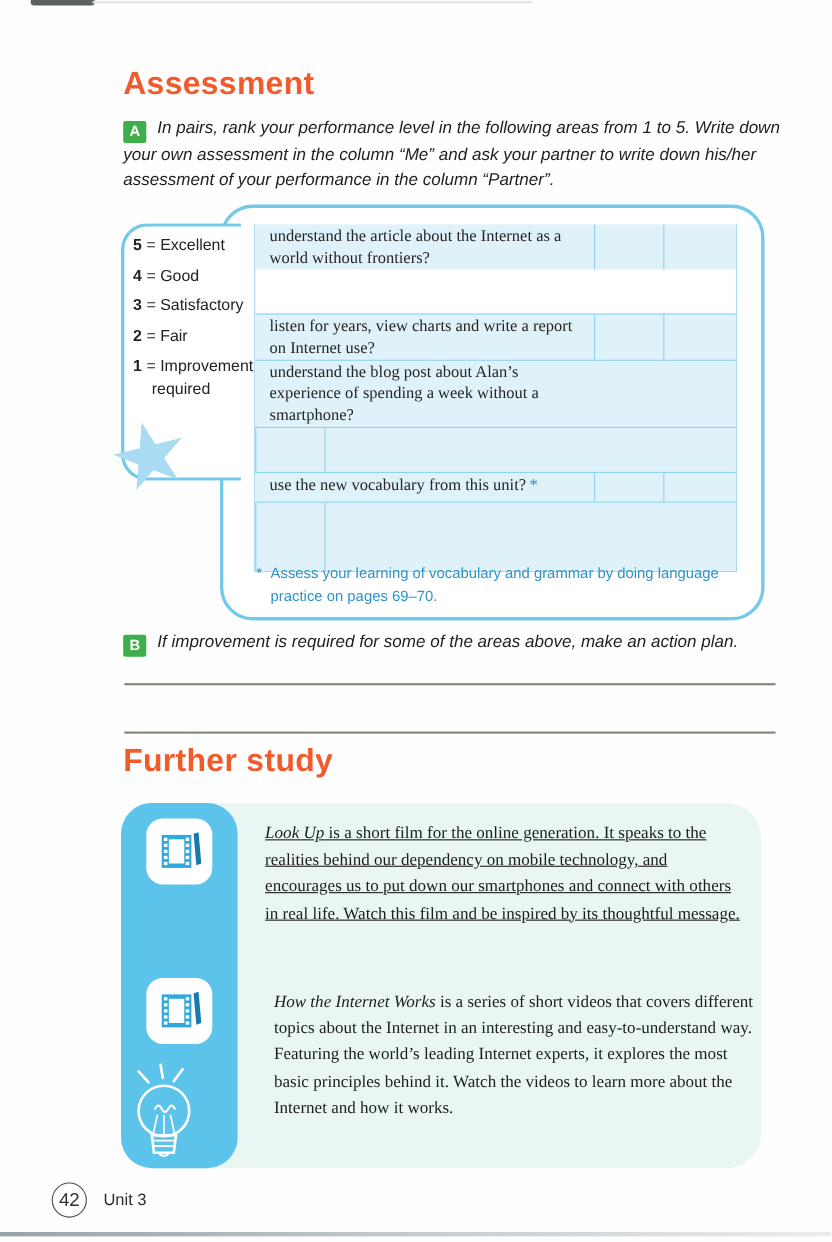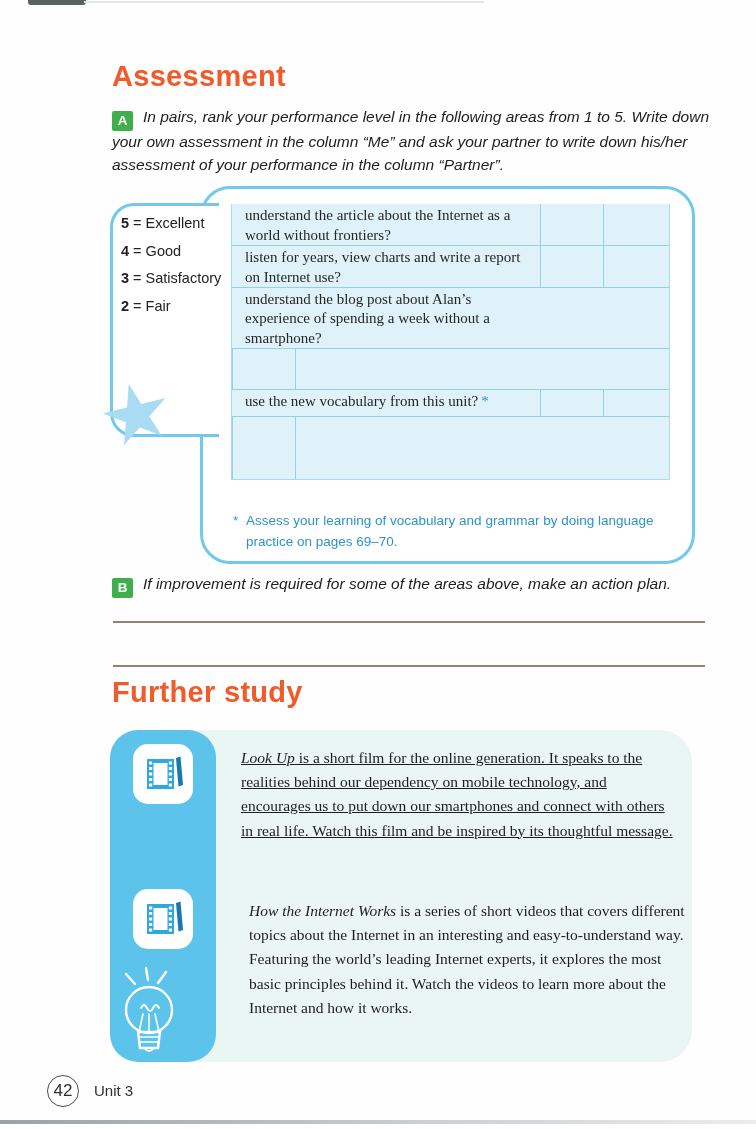--- a/index.html
+++ b/index.html
@@ -37,21 +37,21 @@
   .thead .qh{width:309px;text-align:center;}
   .thead .mh{width:63px;text-align:center;}
   .thead .ph{width:67px;text-align:center;}
   .tbody{border:1px solid #a5dcf0;border-top:none;box-sizing:border-box;}
   .trow{display:flex;background:#dff2f9;box-sizing:border-box;}
   .trow + .trow{border-top:1px solid #8fd2ee;}
   .qcell{width:308px;box-sizing:border-box;padding:2px 8px 0 13px;
          font-family:"Liberation Serif",serif;font-size:15px;line-height:19.5px;color:#262626;}
   .mcell{width:63px;border-left:1px solid #8fd2ee;box-sizing:border-box;}
   .pcell{width:66px;border-left:1px solid #8fd2ee;box-sizing:border-box;}
-  .h41{height:41px;} .h42{height:42px;} .h61{height:61px;align-items:center;} .h27{height:27px;} .h63{height:63px;}
+  .h41{height:41px;} .h42{height:42px;margin-top:40px;} .h61{height:61px;align-items:center;} .h27{height:27px;} .h63{height:63px;}
   .ast{color:#2e93c9;margin-left:3px;}
 
   .footnote{left:233px;top:511px;width:430px;padding-left:13px;box-sizing:border-box;
             font-size:13.5px;line-height:20.5px;color:#2e93c9;z-index:3;}
   .fn-star{position:absolute;left:0;top:0;}
 
   
   .rule{left:113px;width:592px;height:2px;background:#8b8479;}
 
   
@@ -92,20 +92,21 @@
   </p>
 
   <div class="abs bigbox"></div>
   <div class="abs legend-panel"></div>
 
   <div class="abs legend-text">
     <div class="legend-item"><b>5</b> <span>= Excellent</span></div>
     <div class="legend-item"><b>4</b> <span>= Good</span></div>
     <div class="legend-item"><b>3</b> <span>= Satisfactory</span></div>
     <div class="legend-item"><b>2</b> <span>= Fair</span></div>
+    <div class="legend-item last"><b>1</b> <span>= Improvement</span><span class="indent">required</span></div>
   </div>
 
   <div class="abs star"></div>
 
   <div class="abs canyou">
     <div class="tbody">
       <div class="trow h41">
         <div class="qcell">understand the article about the Internet as a world without frontiers?</div>
         <div class="mcell"></div>
         <div class="pcell"></div>

